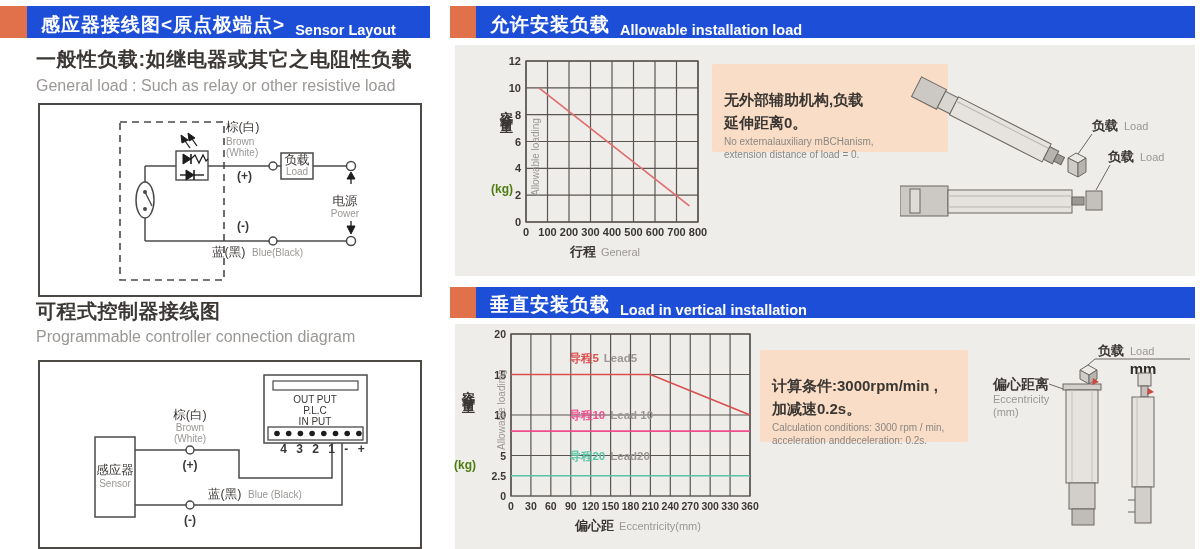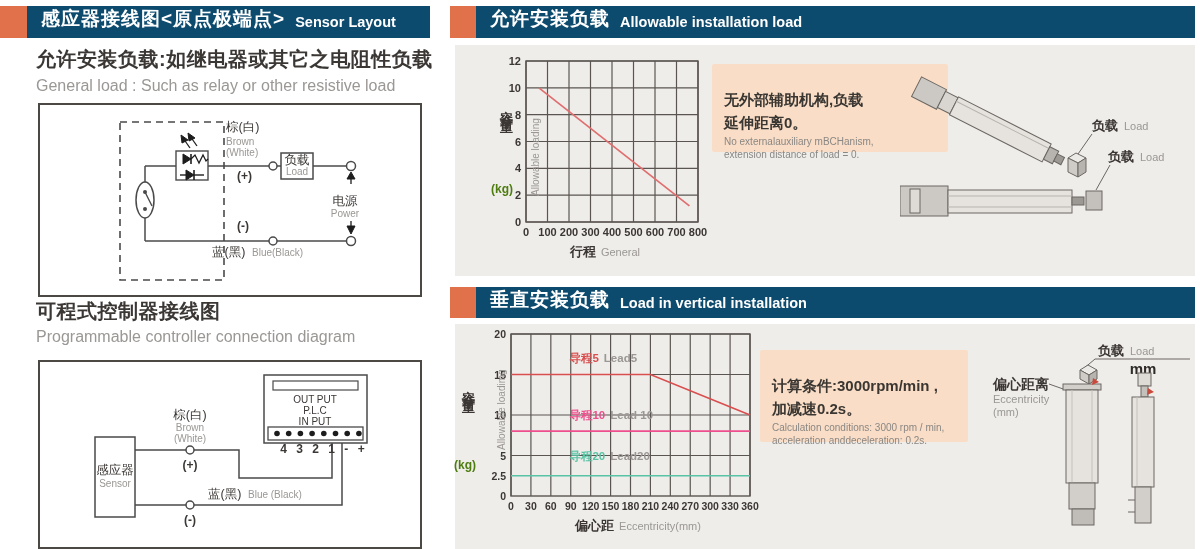--- a/index.html
+++ b/index.html
@@ -1,18 +1,18 @@
 <!DOCTYPE html>
 <html><head>
 <meta charset="utf-8">
 <style>
   html,body{margin:0;padding:0;background:#fff;}
   #page{position:relative;width:1200px;height:549px;background:#ffffff;
         font-family:"Liberation Sans","DejaVu Sans",sans-serif;color:#3b3735;overflow:hidden;}
-  .hdr{position:absolute;height:32px;background:#0c4a6e;display:flex;align-items:flex-start;}
+  .hdr{position:absolute;height:32px;background:#1d4ed8;display:flex;align-items:flex-end;}
   .hdr .sq{width:27px;height:32px;background:#e0714b;margin-right:14px;flex:0 0 auto;}
   .hdr .zh{color:#fff;font-weight:bold;font-size:19px;letter-spacing:1px;white-space:nowrap;}
   .hdr .en{color:#fff;font-weight:bold;font-size:14.5px;margin-left:10px;white-space:nowrap;margin-top:8px;}
   .sect-zh{position:absolute;font-size:20px;font-weight:bold;color:#3b3735;white-space:nowrap;letter-spacing:.5px;}
   .sect-en{position:absolute;font-size:16px;color:#9a9794;white-space:nowrap;}
   .diagram-box{position:absolute;background:#fff;border:2px solid #4c4844;}
   .panel{position:absolute;background:#efedea;}
   .note{position:absolute;background:#f9ddc6;border-radius:2px;padding:24px 12px;box-sizing:border-box;}
   .note .zh{font-size:15px;font-weight:bold;color:#3a3632;line-height:1.55;}
   .note .en{font-size:10px;color:#8a8784;line-height:1.35;margin-top:0;}
@@ -38,21 +38,21 @@
 <body>
 
 <div id="page">
 
   <div class="hdr" style="left:0;top:6px;width:430px;">
     <div class="sq"></div>
     <span class="zh">感应器接线图&lt;原点极端点&gt;</span>
     <span class="en">Sensor Layout</span>
   </div>
 
-  <div class="sect-zh" style="left:36px;top:46px;">允许安装负载:如继电器或其它之电阻性负载</div>
+  <div class="sect-zh" style="left:36px;top:46px;">一般性负载:如继电器或其它之电阻性负载</div>
   <div class="sect-en" style="left:36px;top:77px;">General load : Such as relay or other resistive load</div>
 
   <div class="diagram-box" style="left:38px;top:103px;width:380px;height:190px;">
     <svg width="380" height="190" viewBox="0 0 380 190">
       <rect x="80" y="17" width="104" height="158" fill="none" stroke="#4a4a4a" stroke-width="1.6" stroke-dasharray="7,5"></rect>
 
       <g stroke="#4a4a4a" stroke-width="1.5" fill="none">
         <path d="M105,61 H136"></path>
           <path d="M168,61 H229"></path>
           <path d="M237,61 H241"></path>

